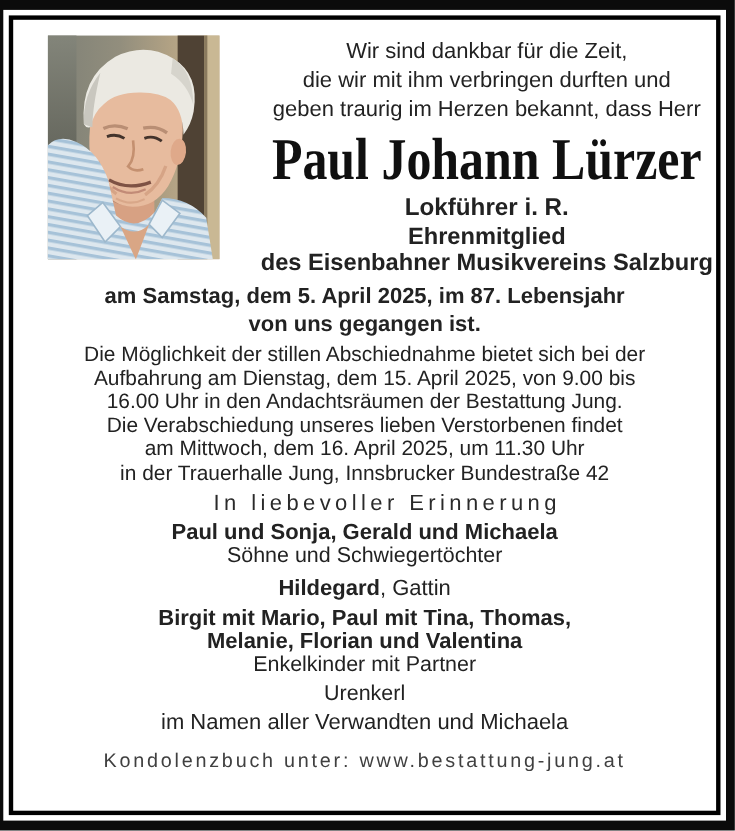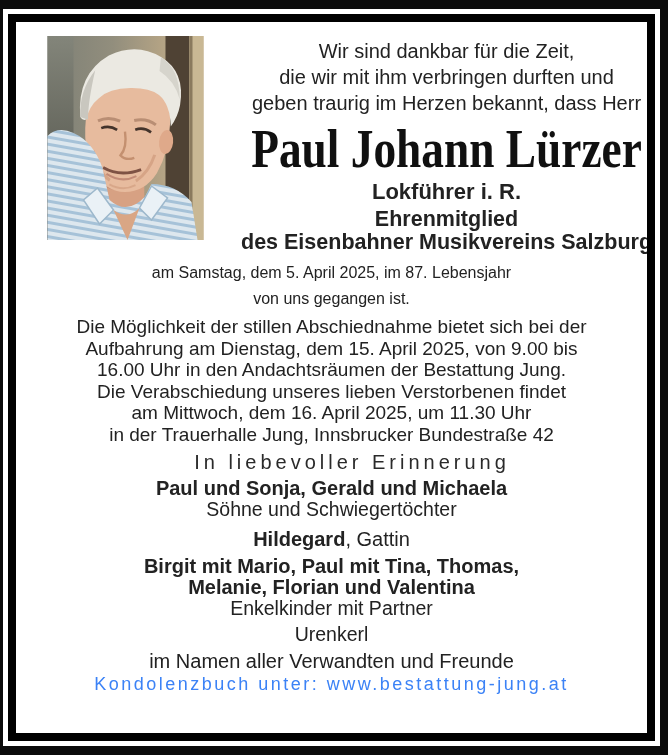--- a/index.html
+++ b/index.html
@@ -10,21 +10,21 @@
     font-family: "Liberation Sans", sans-serif;
     color: #222;
   }
   .sheet {
     position: absolute;
     left: 3px; top: 9px; right: 8px; bottom: 9px;
     background: #ffffff;
   }
   .inner {
     position: absolute; inset: 5px;
-    border: 8px solid #000000;
+    border: 4px solid #000000;
     overflow: hidden;
     text-align: center;
     background: #fff;
   }
   
   .header { display: flex; margin: 14px 10px 0 31px; }
   .photo {
     flex: 0 0 auto;
     width: 157px; height: 204px;
     overflow: hidden;
@@ -38,43 +38,43 @@
     font-size: 54px;
     line-height: 58px;
     color: #101010;
     white-space: nowrap;
   }
   .name > span { display: inline-block; transform: scaleX(0.84); transform-origin: 50% 50%; }
   .profession { font-weight: bold; font-size: 22px; line-height: 24px; margin-top: 2px; }
   .honor-line { font-weight: bold; font-size: 21.5px; line-height: 23px; white-space: nowrap; }
   .honor-block { margin-top: 4px; }
   
-  .death-block { margin-top: 6px; font-size: 16px; line-height: 26px; }
+  .death-block { margin-top: 6px; font-size: 20px; line-height: 26px; font-weight: bold; }
   .details-block { margin-top: 4px; font-size: 19px; line-height: 21.5px; }
   .remembrance {
     margin-top: 6px;
     font-size: 20px; line-height: 22px;
     letter-spacing: 4px;
     color: #2a2a2a;
     padding-left: 41px;
   }
   .mourner-group { margin-top: 5px; }
   .mg-wife { margin-top: 9px; }
   .mg-children { margin-top: 5px; }
   .mg-grand { margin-top: 6px; }
   .mg-great { margin-top: 5px; }
   .m-names { font-weight: bold; font-size: 20px; line-height: 21px; }
   .m-relation { font-size: 19.5px; line-height: 21px; }
   .m-inline-regular { font-weight: normal; }
   .closing { margin-top: 6px; font-size: 20px; line-height: 21px; }
   .condolence {
-    margin-top: 2px;
+    margin-top: 13px;
     font-size: 18px; line-height: 20px;
     letter-spacing: 2.5px;
-    color: #3b82f6;
+    color: #404040;
   }
 </style>
 </head>
 <body>
 
 <div class="sheet">
   <div class="inner">
 
     <div class="header">
 
@@ -168,18 +168,18 @@
     <div class="mourner-group mg-grand">
       <div class="m-names">Birgit mit Mario, Paul mit Tina, Thomas,</div>
       <div class="m-names">Melanie, Florian und Valentina</div>
       <div class="m-relation">Enkelkinder mit Partner</div>
     </div>
 
     <div class="mourner-group mg-great">
       <div class="m-relation">Urenkerl</div>
     </div>
 
-    <div class="closing">im Namen aller Verwandten und Freunde</div>
+    <div class="closing">im Namen aller Verwandten und Michaela</div>
 
     <div class="condolence">Kondolenzbuch unter: www.bestattung-jung.at</div>
 
   </div>
 </div>
 
 </body></html>

